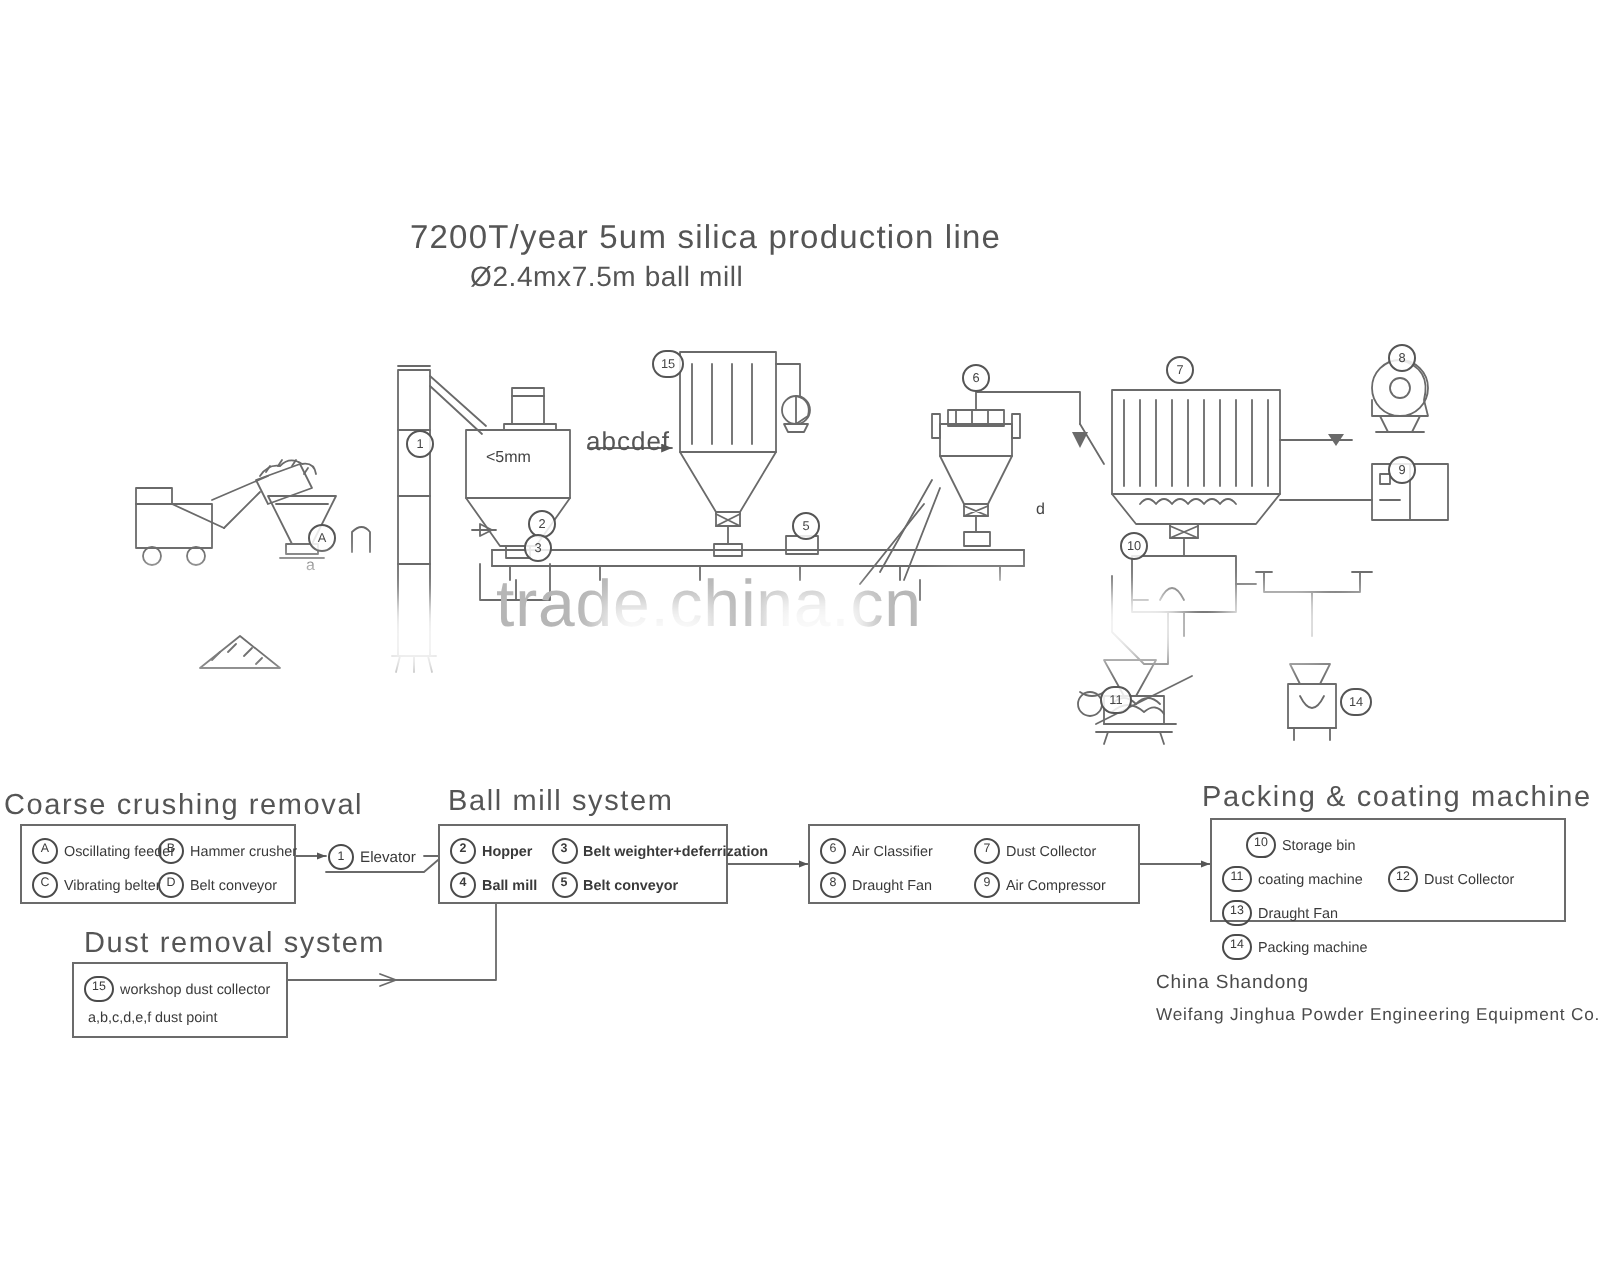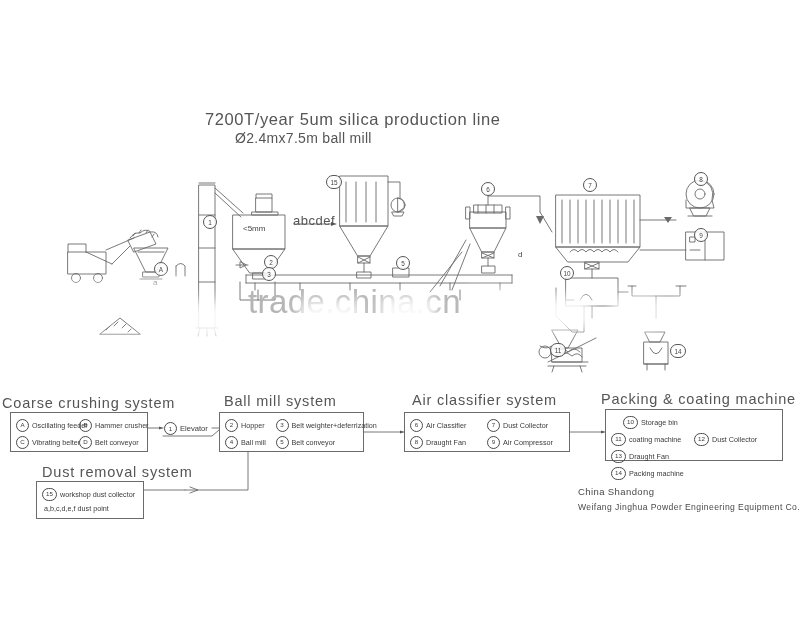--- a/index.html
+++ b/index.html
@@ -301,23 +301,22 @@
   <div class="dnum" style="left:694px;top:172px;">8</div>
   <div class="dnum" style="left:694px;top:228px;">9</div>
   <div class="dnum" style="left:560px;top:266px;">10</div>
   <div class="dnum wide" style="left:550px;top:343px;">11</div>
   <div class="dnum wide" style="left:670px;top:344px;">14</div>
   <div class="dnum wide" style="left:326px;top:175px;">15</div>
   <div class="dnum" style="left:154px;top:262px;">A</div>
 
   <div class="watermark">trade.china.cn</div>
 
-  <div class="sec-head" style="left:2px;top:395px;">Coarse crushing system</div>
+  <div class="sec-head" style="left:2px;top:395px;">Coarse crushing removal</div>
   <div class="sec-head" style="left:224px;top:393px;">Ball mill system</div>
-  <div class="sec-head" style="left:412px;top:392px;">Air classifier system</div>
   <div class="sec-head" style="left:601px;top:391px;">Packing &amp; coating machine system</div>
   <div class="sec-head" style="left:42px;top:464px;">Dust removal system</div>
 
   <div class="legend-box" style="left:10px;top:412px;width:138px;height:40px;">
     <div class="legend-grid">
       <div class="legend-item" style="width:50%;">
         <span class="num">A</span>
         <span>Oscillating feeder</span>
       </div>
       <div class="legend-item" style="width:50%;">
@@ -333,21 +332,21 @@
         <span>Belt conveyor</span>
       </div>
     </div>
   </div>
 
   <div class="conn-label" style="left:164px;top:422px;">
     <span class="num">1</span>
     <span>Elevator</span>
   </div>
 
-  <div class="legend-box" style="left:219px;top:412px;width:145px;height:40px;">
+  <div class="legend-box" style="left:219px;top:412px;width:145px;height:40px;font-weight:bold;">
     <div class="legend-grid">
       <div class="legend-item" style="width:38%;">
         <span class="num">2</span>
         <span>Hopper</span>
       </div>
       <div class="legend-item" style="width:62%;">
         <span class="num">3</span>
         <span>Belt weighter+deferrization</span>
       </div>
       <div class="legend-item" style="width:38%;">

